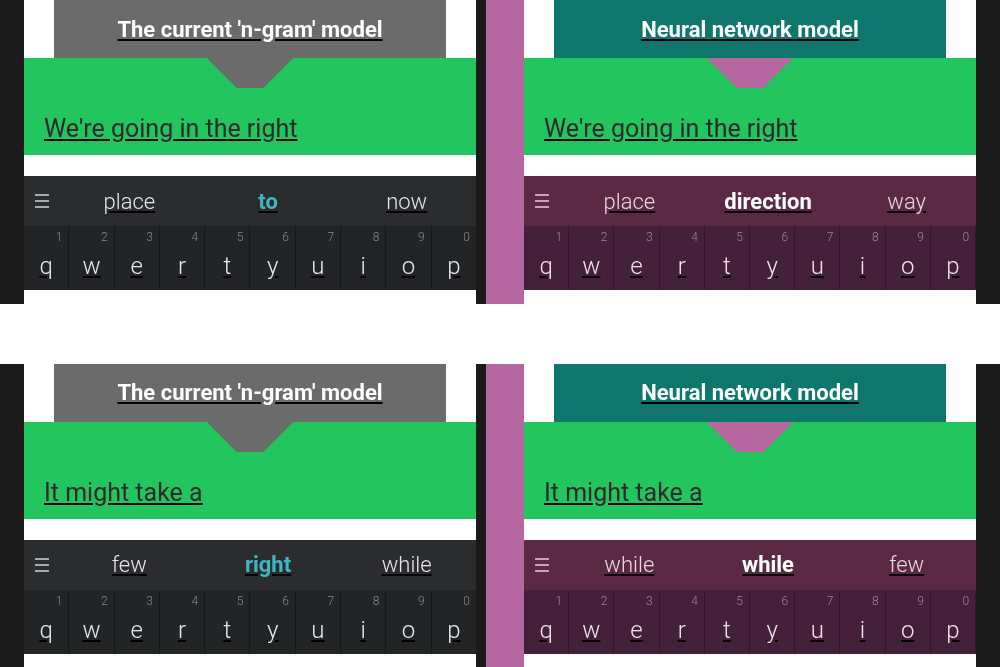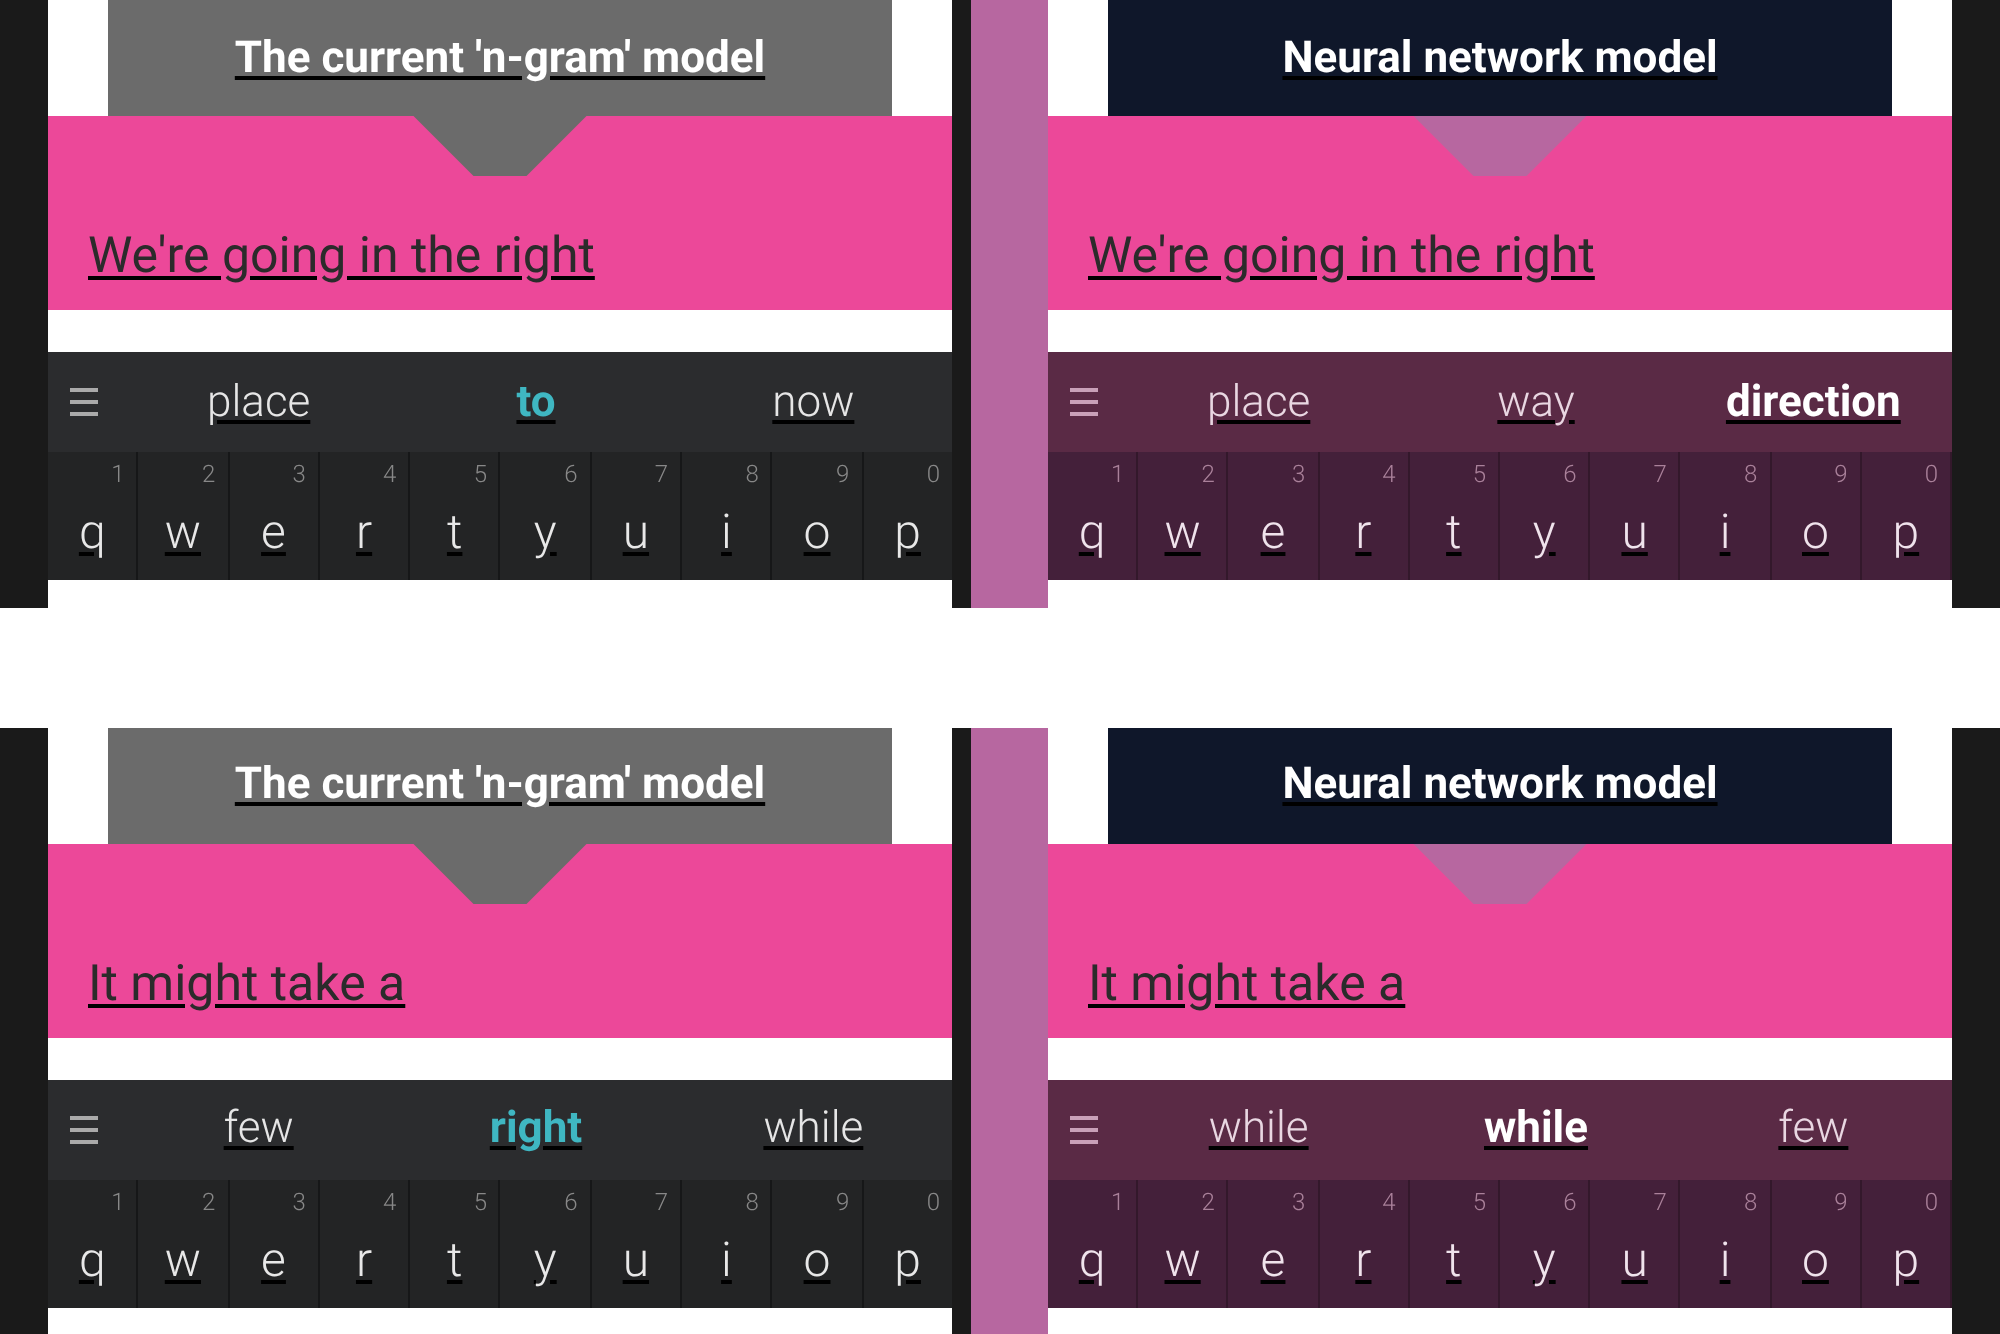--- a/index.html
+++ b/index.html
@@ -41,21 +41,21 @@
       height: 58px;
       margin: 0 30px;
       display: flex;
       align-items: center;
       justify-content: center;
       color: #fff;
       font-size: 22px;
       font-weight: 700;
     }
     .banner.gray { background:#6b6b6b; }
-    .banner.pink { background:#0f172a; }
+    .banner.pink { background:#0f766e; }
     .banner-notch {
       position:absolute;
       left:0; right:0;
       top:58px;
       height:30px;
       overflow:hidden;
       pointer-events:none;
     }
     .banner-notch::before {
       content:'';
@@ -64,21 +64,21 @@
       top:-34px;
       width:64px; height:64px;
       transform: translateX(-50%) rotate(45deg);
     }
     .banner.gray + .banner-notch::before { background:#6b6b6b; }
     .banner.pink + .banner-notch::before { background:#b767a0; }
     .typed-text {
       padding: 56px 20px 12px 20px;
       font-size: 25px;
       color: #2b2b2b;
-      background:#ec4899;
+      background:#22c55e;
       font-weight:400;
     }
     .suggestions {
       display:flex;
       align-items:center;
       height:50px;
       padding:0;
       margin-top:21px;
     }
     .suggestions.dark { background:#2b2c2e; }
@@ -209,22 +209,22 @@
         <div class="banner pink">Neural network model</div>
         <div class="banner-notch"></div>
         <div class="typed-text">We're going in the right</div>
         <div class="suggestions wine">
           <div class="hamburger">
             <span></span>
             <span></span>
             <span></span>
           </div>
           <div class="suggestion">place</div>
+          <div class="suggestion center white">direction</div>
           <div class="suggestion">way</div>
-          <div class="suggestion center white">direction</div>
         </div>
         <div class="keyboard-row wine">
           <div class="key">
             <span class="key-num">1</span>
             <span>q</span>
           </div>
           <div class="key">
             <span class="key-num">2</span>
             <span>w</span>
           </div>

